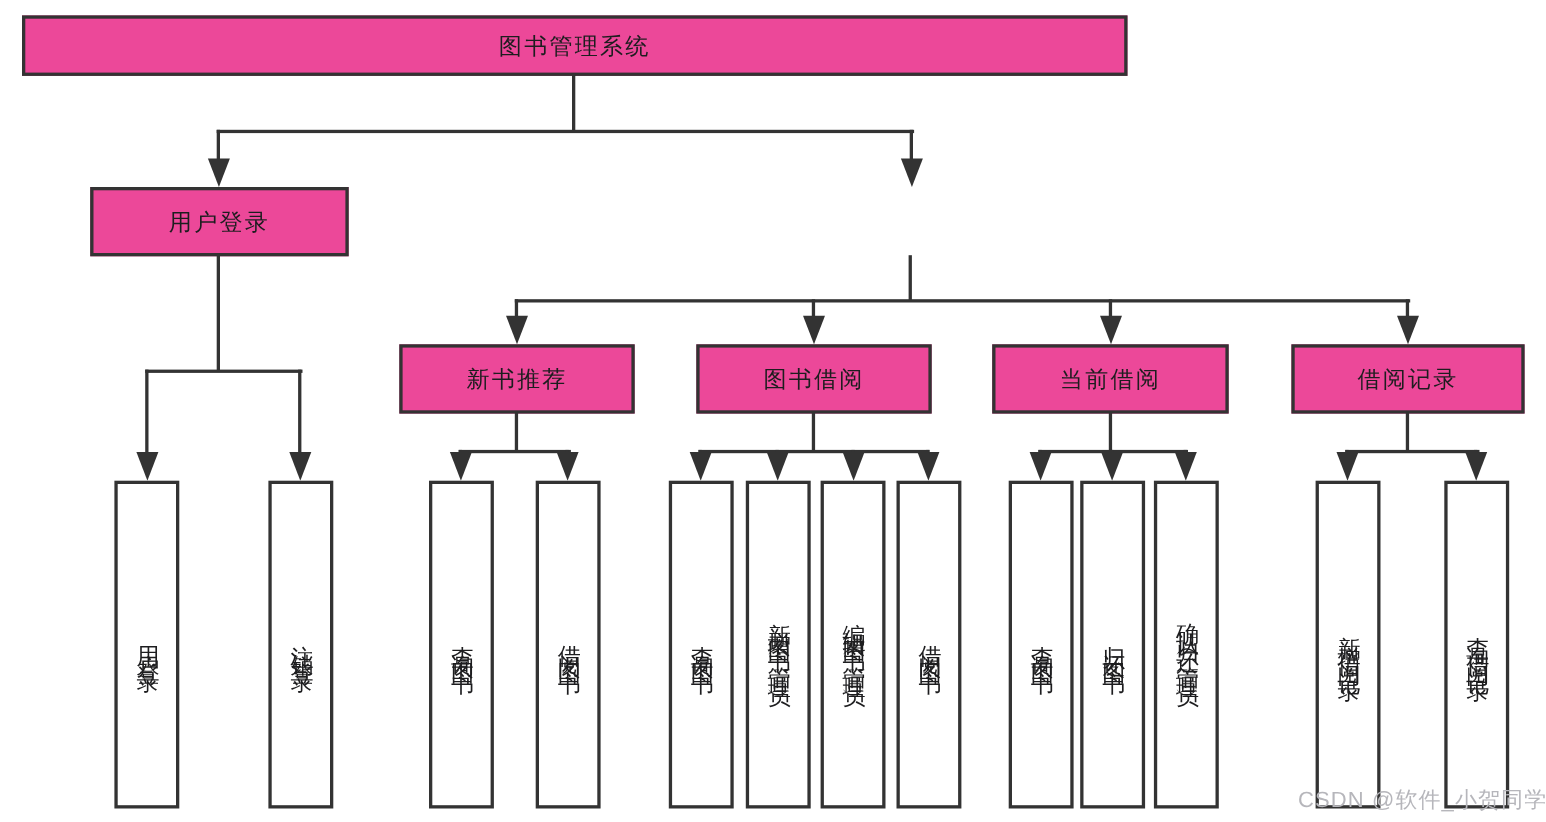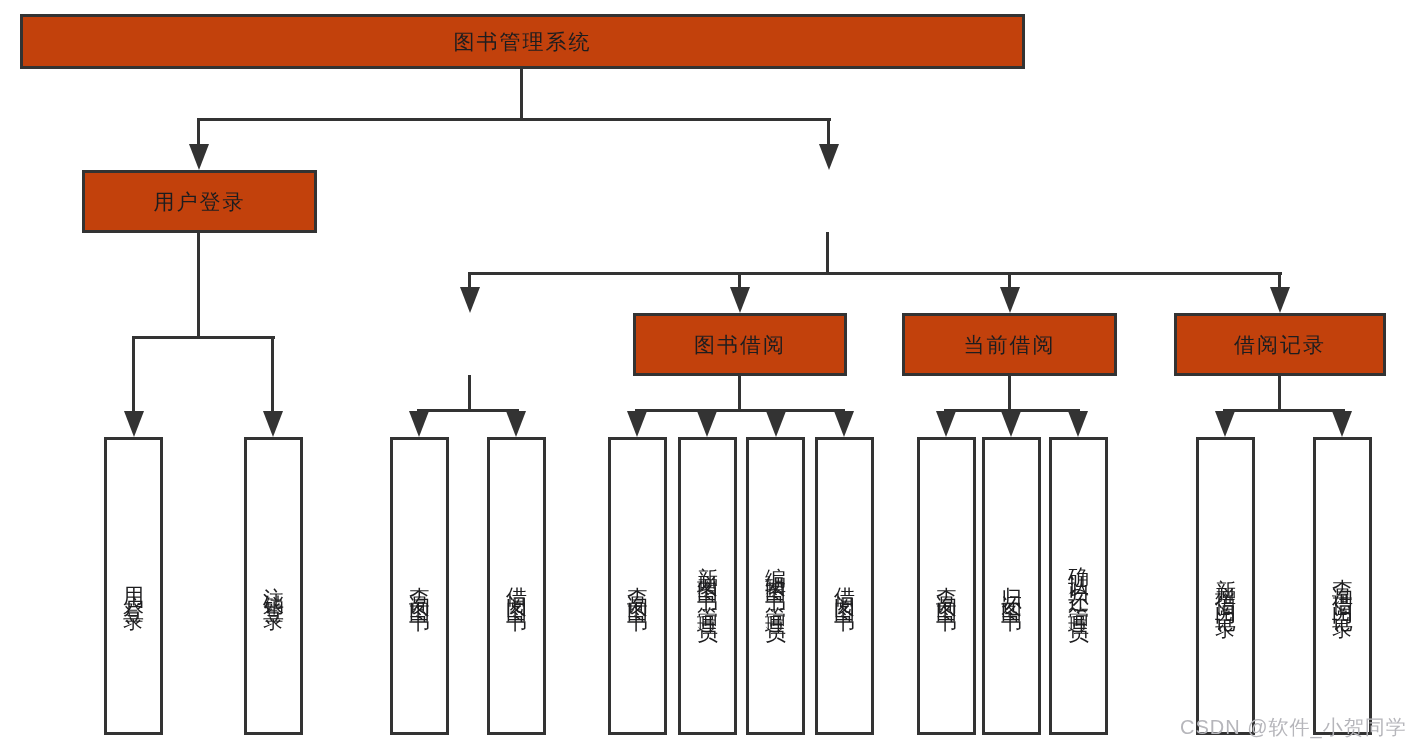--- a/index.html
+++ b/index.html
@@ -3,21 +3,21 @@
 <meta charset="utf-8">
 <style>
   * { margin:0; padding:0; box-sizing:border-box; }
   html,body { background:#ffffff; }
   body { font-family:"Liberation Sans","DejaVu Sans",sans-serif; }
   .canvas {
     position:relative; width:1405px; height:747px;
     background:#ffffff; overflow:hidden;
   }
   .hbox {
-    position:absolute; border:3px solid #333333; background:#c2410c;
+    position:absolute; border:3px solid #333333; background:#ec4899;
     display:flex; align-items:center; justify-content:center;
     font-size:21px; letter-spacing:2px; color:#1d1d1f;
   }
   .vbox {
     position:absolute; border:3px solid #333333; background:#ffffff;
     display:flex; align-items:center; justify-content:center;
     writing-mode:vertical-rl; text-orientation:mixed;
     font-size:21px; letter-spacing:8px; color:#1d1d1f;
     padding:4px 0;
   }
@@ -63,20 +63,21 @@
   <div class="hline" style="left:468px; top:272px; width:814px;"></div>
   <div class="vline" style="left:468px; top:272px; height:17px;"></div>
   <div class="arrow" style="left:460px; top:287px;"></div>
   <div class="vline" style="left:738px; top:272px; height:17px;"></div>
   <div class="arrow" style="left:730px; top:287px;"></div>
   <div class="vline" style="left:1008px; top:272px; height:17px;"></div>
   <div class="arrow" style="left:1000px; top:287px;"></div>
   <div class="vline" style="left:1278px; top:272px; height:17px;"></div>
   <div class="arrow" style="left:1270px; top:287px;"></div>
 
+  <div class="hbox" style="left:363px; top:313px; width:214px; height:63px;">新书推荐</div>
   <div class="hbox" style="left:633px; top:313px; width:214px; height:63px;">图书借阅</div>
   <div class="hbox" style="left:902px; top:313px; width:215px; height:63px;">当前借阅</div>
   <div class="hbox" style="left:1174px; top:313px; width:212px; height:63px;">借阅记录</div>
 
   <div class="vline" style="left:468px; top:375px; height:36px;"></div>
   <div class="hline" style="left:417px; top:409px; width:102px;"></div>
   <div class="vline" style="left:417px; top:409px; height:8px;"></div>
   <div class="arrow" style="left:409px; top:411px;"></div>
   <div class="vline" style="left:514px; top:409px; height:8px;"></div>
   <div class="arrow" style="left:506px; top:411px;"></div>

